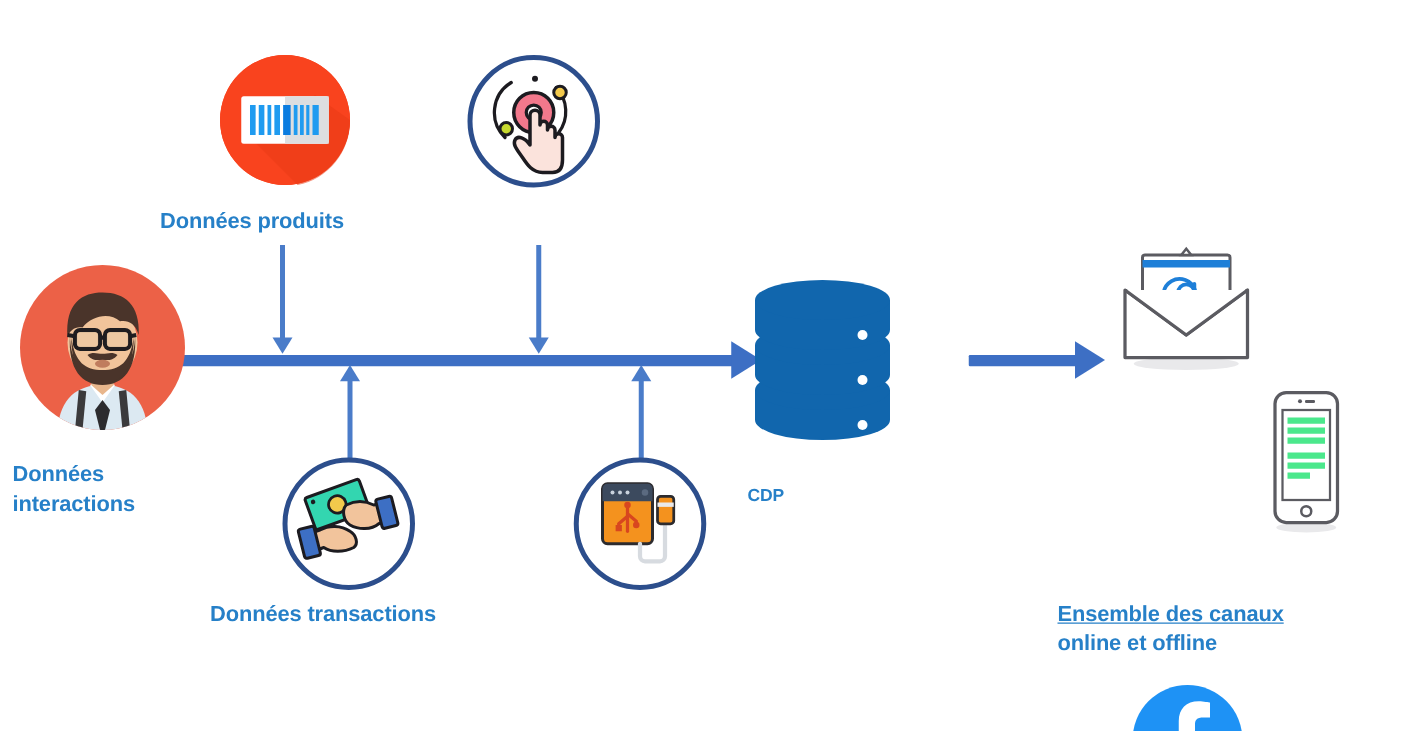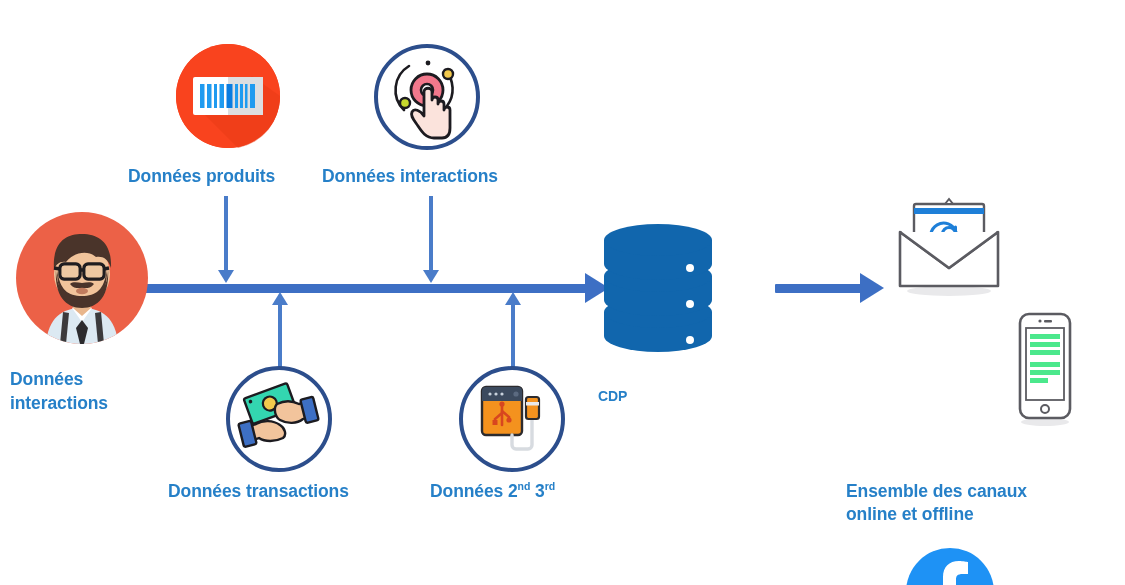--- a/index.html
+++ b/index.html
@@ -163,21 +163,20 @@
         <path d="M61 16 A28 28 0 0 1 63 52"></path>
       </g>
       <circle cx="44" cy="9" r="2.4" fill="#1C1B20"></circle>
       <circle cx="64" cy="20" r="5" fill="#F2C94C" stroke="#1C1B20" stroke-width="2.4"></circle>
       <circle cx="21" cy="49" r="5" fill="#C7D92E" stroke="#1C1B20" stroke-width="2.4"></circle>
       <circle cx="43" cy="36" r="16" fill="#F2788C" stroke="#1C1B20" stroke-width="2.8"></circle>
       <circle cx="43" cy="36" r="6" fill="#FFFFFF" stroke="#1C1B20" stroke-width="2.6"></circle>
       <path d="M40 38 L40 62 C36 56 30 54 28 58 C26 62 30 66 34 72 C38 78 42 84 50 84 L58 84 C64 84 66 80 66 74 L66 56 C66 52 60 52 60 56 L60 50 C60 46 54 46 54 50 L54 46 C54 42 48 42 48 46 L48 38 C48 33 40 33 40 38 Z" fill="#FBE3DC" stroke="#1C1B20" stroke-width="2.8" stroke-linejoin="round"></path>
     </svg>
   </div>
-  <div class="abs label" style="left:322px;top:165px;width:212px;">Données interactions</div>
   <div class="abs vline" style="left:429px;top:196px;height:76px;"></div>
   <div class="abs arrow-down" style="left:423px;top:270px;"></div>
 
   <div class="abs arrow-up" style="left:272px;top:292px;"></div>
   <div class="abs vline" style="left:278px;top:303px;height:66px;"></div>
   <div class="abs ring" style="left:226px;top:366px;width:106px;height:106px;">
     <svg width="84" height="78" viewBox="0 0 84 78">
 
       <g transform="rotate(-20 33 24)">
         <rect x="10" y="10" width="46" height="27" rx="2" fill="#33D6B0" stroke="#1C1B20" stroke-width="2.4"></rect>
@@ -215,23 +214,20 @@
         <path d="M30 32 l7 6 v3"></path>
       </g>
       <circle cx="30" cy="25" r="2.6" fill="#D8461F"></circle>
       <rect x="20.5" y="41" width="5" height="5" fill="#D8461F"></rect>
       <circle cx="37" cy="41" r="2.6" fill="#D8461F"></circle>
 
       <path d="M40 56 v10 a4 4 0 0 0 4 4 h12 a4 4 0 0 0 4 -4 v-28" fill="none" stroke="#D7DBE0" stroke-width="3.4" stroke-linecap="round"></path>
       <rect x="54" y="18" width="13" height="22" rx="2.5" fill="#F4921E" stroke="#2C2B2E" stroke-width="2.2"></rect>
       <rect x="54" y="23" width="13" height="3.5" fill="#E9E9EB"></rect>
     </svg>
-  </div>
-  <div class="abs label" style="left:430px;top:480px;width:164px;">
-    <span>Données </span><span>2</span><sup>nd</sup>&nbsp;<span>3</span><sup>rd</sup>
   </div>
 
   <div class="abs cdp-db" style="left:600px;top:214px;">
     <svg width="116" height="150" viewBox="0 0 116 150">
       <g fill="#1166AD">
 
         <path d="M4 98 v24 a54 16 0 0 0 108 0 v-24 Z"></path>
         <ellipse cx="58" cy="98" rx="54" ry="16"></ellipse>
 
         <path d="M4 62 v24 a54 16 0 0 0 108 0 v-24 Z"></path>
@@ -287,16 +283,16 @@
     </svg>
   </div>
 
   <div class="abs chan" style="left:906px;top:182px;width:88px;height:88px;">
     <svg width="88" height="88" viewBox="0 0 88 88">
       <circle cx="44" cy="44" r="44" fill="#1E92F5"></circle>
       <path d="M50 88 V52 h10 l2 -13 h-12 v-7 c0 -4 1 -6 7 -6 h5 V14 c-1 0 -5 -1 -9 -1 c-10 0 -16 6 -16 16 v10 h-10 v13 h10 v36 Z" fill="#FFFFFF"></path>
     </svg>
   </div>
 
-  <div class="abs label wrap" style="left:846px;top:480px;width:272px;">Ensemble des canaux</div>
+  <div class="abs label wrap" style="left:846px;top:480px;width:272px;text-decoration:underline;">Ensemble des canaux</div>
   <div class="abs label wrap" style="left:846px;top:503px;width:272px;">online et offline</div>
 
 </div>
 
 </body></html>

